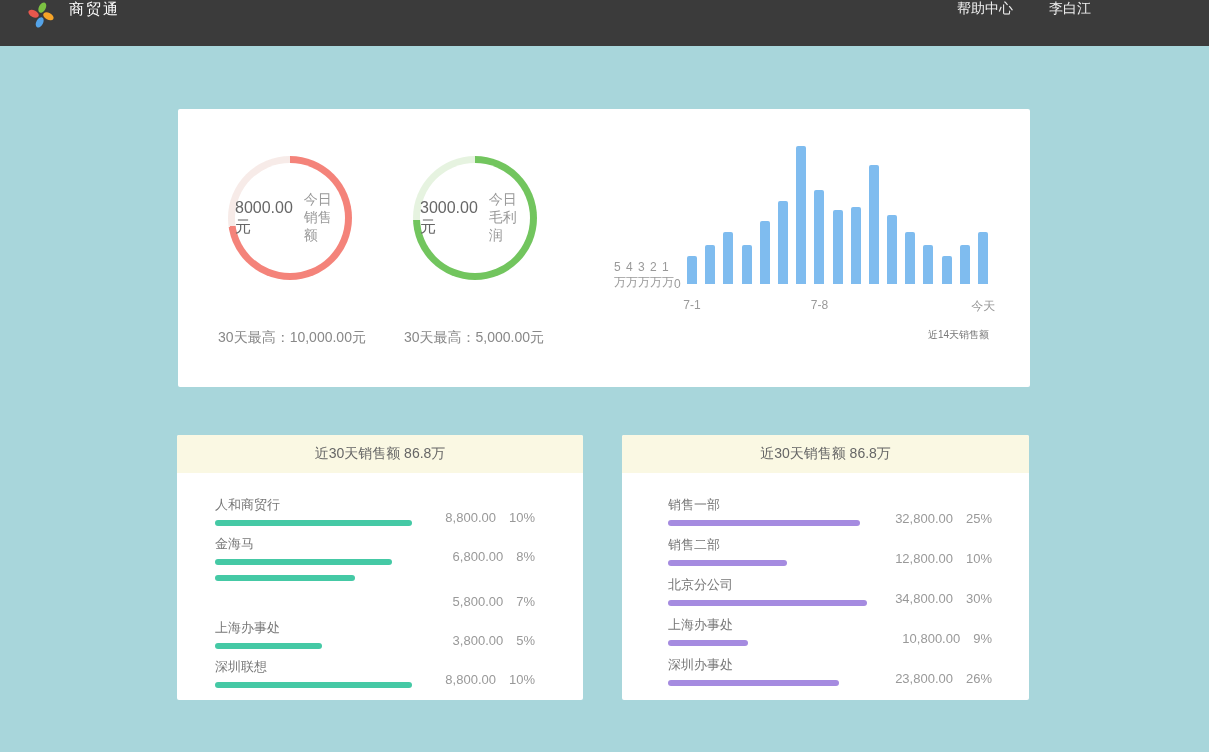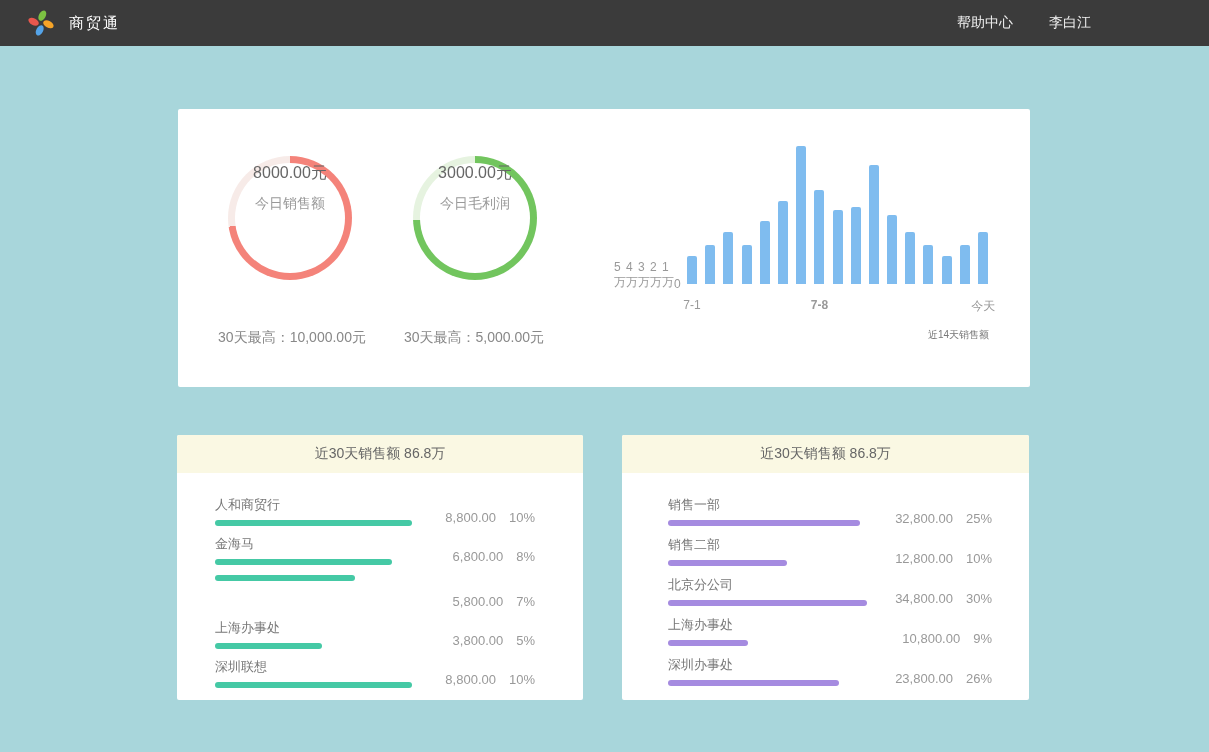--- a/index.html
+++ b/index.html
@@ -2,21 +2,21 @@
 <html style="--page-bg: #A8D6DB; --titlebar-bg: #3B3B3B; --controls-bg: #575757; --card-header-bg: #FAF8E3; --ring-sales: #F4837A; --ring-sales-track: #F7EBE8; --ring-profit: #72C55E; --ring-profit-track: #E6F3E0; --bar-blue: #7FBCEF; --bar-teal: #45C9A5; --bar-purple: #A58BE0; --logo-green: #7CC142; --logo-orange: #F6A428; --logo-blue: #54A3E8; --logo-red: #E8574D;"><head>
 <meta charset="utf-8">
 <style>
   html,body{margin:0;padding:0}
   body{
     width:1209px;height:752px;position:relative;overflow:hidden;
     font-family:"Liberation Sans","DejaVu Sans",sans-serif;
     background:var(--page-bg,#A8D6DB);
   }
   
-  .titlebar{position:absolute;top:0;left:0;right:0;height:46px;background:var(--titlebar-bg,#3B3B3B);display:flex;align-items:center;z-index:5}
+  .titlebar{position:absolute;top:0;left:0;right:0;height:46px;background:var(--titlebar-bg,#3B3B3B);display:flex;align-items:flex-start;z-index:5}
   .logo{margin-left:26px;width:30px;height:30px;flex:0 0 auto}
   .app-title{color:#fff;font-size:15px;margin-left:13px;letter-spacing:2px}
   .titlebar-right{margin-left:auto;margin-right:118px;display:flex;gap:36px;color:#f0f0f0;font-size:14px}
   .titlebar-right span{cursor:pointer}
   .win-controls{position:absolute;top:0;right:0;height:17px;width:64px;background:var(--controls-bg,#575757);
     clip-path:polygon(0 0,100% 0,100% 100%,13px 100%);
     display:flex;align-items:center;justify-content:flex-end;gap:9px;padding-right:9px;box-sizing:border-box}
   .wc{width:10px;height:10px;position:relative;cursor:pointer}
   .wc-min::after{content:"";position:absolute;left:0;right:1px;bottom:2px;border-bottom:2px solid #cfcfcf}
   .wc-max::after{content:"";position:absolute;inset:1px;border:1px solid #cfcfcf}
@@ -24,21 +24,21 @@
   
   .card{position:absolute;background:#fff;border-radius:2px}
   .card-top{left:178px;top:109px;width:852px;height:278px}
   .card-left{left:177px;top:435px;width:406px;height:265px}
   .card-right{left:622px;top:435px;width:407px;height:265px}
   
   .donut{position:absolute;width:124px;height:124px;border-radius:50%}
   .donut-sales{left:50px;top:47px}
   .donut-profit{left:235px;top:47px}
   .donut-inner{position:absolute;inset:7px;background:#fff;border-radius:50%;
-    display:flex;flex-direction:column;align-items:center;justify-content:flex-start;gap:11px}
+    display:flex;flex-direction:row;align-items:center;justify-content:flex-start;gap:11px}
   .donut-value{font-size:16px;color:#666}
   .donut-label{font-size:14px;color:#999}
   .footnote{position:absolute;top:220px;width:220px;text-align:center;font-size:14px;color:#888}
   .footnote-sales{left:4px}
   .footnote-profit{left:186px}
   
   .yticks{position:absolute;left:436px;top:30px;height:152px;width:48px;display:flex;flex-direction:row;
     justify-content:space-between;align-items:flex-end;font-size:12px;color:#999}
   .bars{position:absolute;left:509px;top:37px;height:138px;display:flex;align-items:flex-end;gap:8.2px}
   .bar{width:10px;background:var(--bar-blue,#7FBCEF);border-radius:2px 2px 0 0}
@@ -122,21 +122,21 @@
       <div class="bar" style="height: 118.7px;"></div>
       <div class="bar" style="height: 69px;"></div>
       <div class="bar" style="height: 52.4px;"></div>
       <div class="bar" style="height: 38.6px;"></div>
       <div class="bar" style="height: 27.6px;"></div>
       <div class="bar" style="height: 38.6px;"></div>
       <div class="bar" style="height: 52.4px;"></div>
     </div>
   <div class="xticks" id="xticks">
       <span class="xtick" style="left: 5px;">7-1</span>
-      <span class="xtick" style="left: 132.4px; font-weight: bold;">7-8</span>
+      <span class="xtick" style="left: 132.4px;">7-8</span>
       <span class="xtick" style="left: 296.2px;">今天</span>
     </div>
   <div class="chart-caption">近14天销售额</div>
 </div>
 
 <div class="card card-left">
   <div class="rank-header">近30天销售额 86.8万</div>
   <div class="rank-body">
       <div class="rank-row">
         <div class="rank-name">人和商贸行</div>

